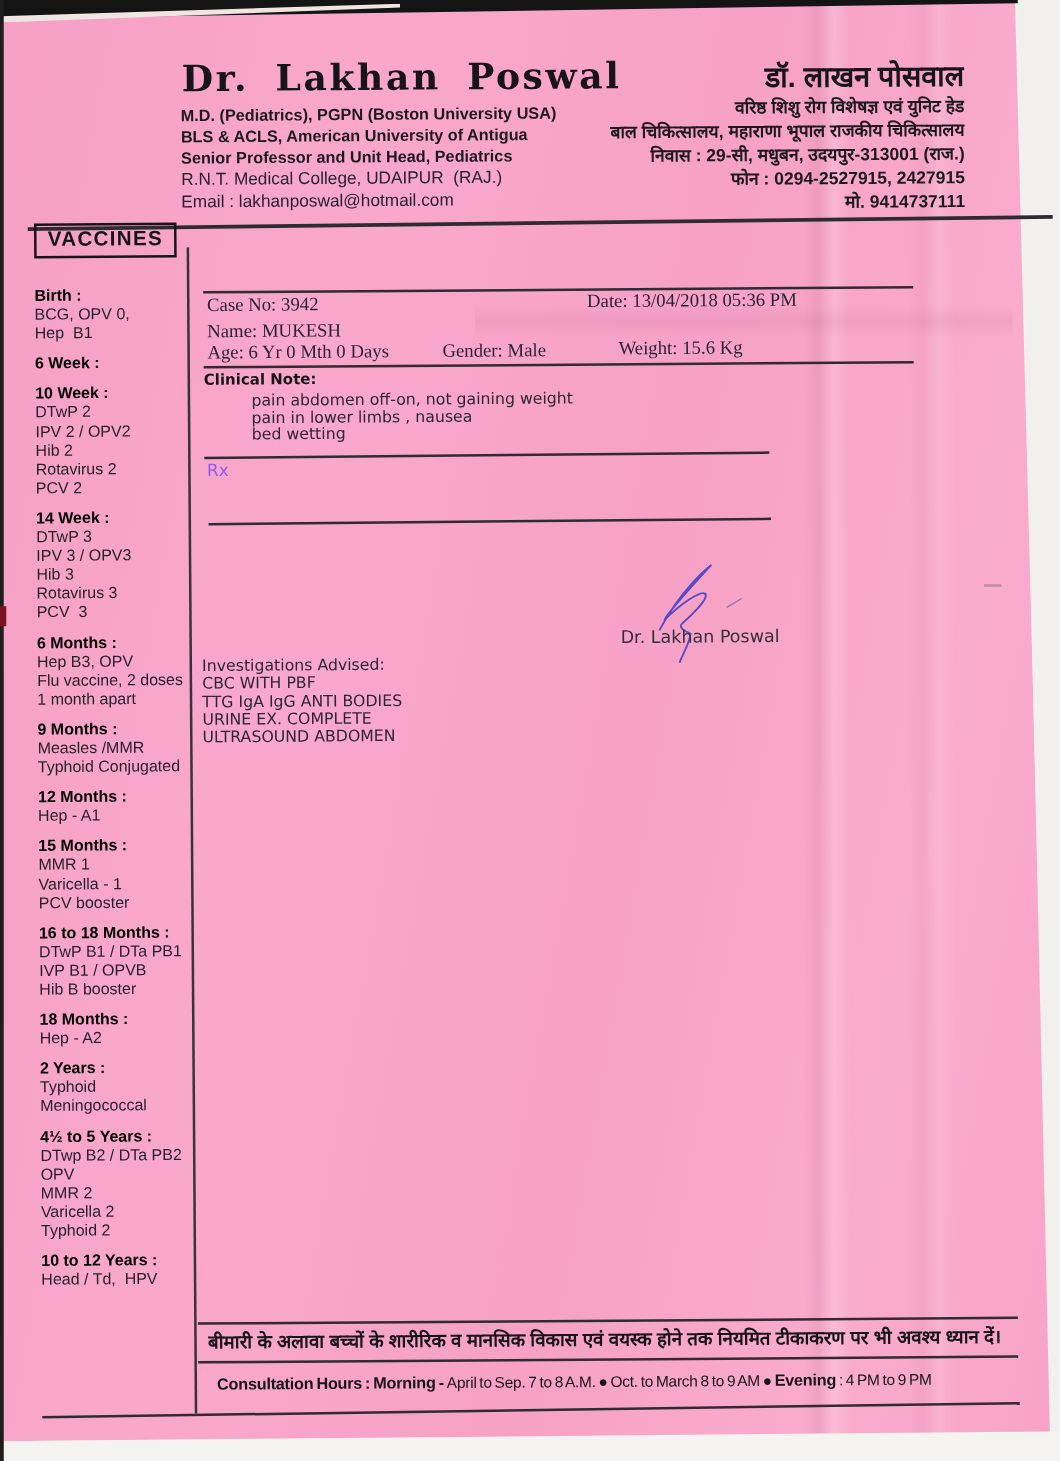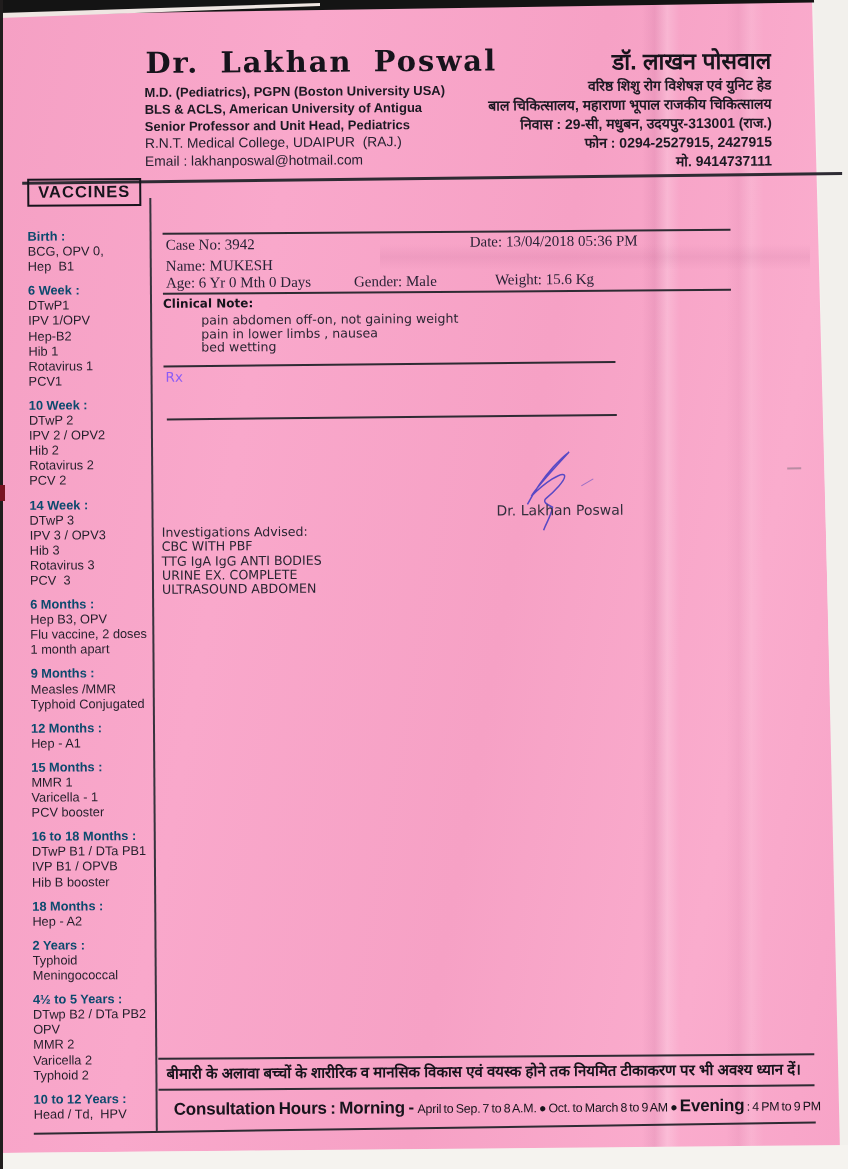--- a/index.html
+++ b/index.html
@@ -32,35 +32,35 @@
   .doc-title{font-family:"DejaVu Serif",serif;font-weight:bold;font-size:29px;letter-spacing:2px;word-spacing:9px;color:#17141c;}
   .cred-bold{font-weight:bold;font-size:13px;line-height:17px;white-space:pre;color:#1c1923;}
   .cred-reg{font-size:13.8px;line-height:17.5px;white-space:pre;color:#252230;}
   .hi-name{font-weight:bold;font-size:23px;color:#17141c;white-space:nowrap;}
   .hi-details{font-weight:bold;font-size:14px;line-height:19px;white-space:pre;color:#1c1923;text-align:right;overflow:hidden;}
   
   .vax-box{position:absolute;left:30px;top:176px;border:2.5px solid #17141c;padding:2px 9px 3px 9px;
            font-weight:bold;font-size:16.5px;letter-spacing:1px;color:#17141c;background:transparent;}
   .vax-groups{position:absolute;left:30px;top:226px;width:126px;font-size:12.8px;line-height:15.1px;color:#231f2b;}
   .vax-group{margin-bottom:9px;}
-  .vax-label{font-weight:bold;color:#0c4a6e;}
+  .vax-label{font-weight:bold;color:#000000;}
   .vax-items{white-space:pre;}
   .vrule{position:absolute;left:152px;top:196px;width:2px;height:933px;background:#37333d;}
   
   .serif-row{font-family:"Liberation Serif",serif;font-size:15px;color:#292336;}
   
   .sans-head{font-family:"DejaVu Sans",sans-serif;font-weight:bold;font-size:12px;color:#17141c;}
   .sans-body{font-family:"DejaVu Sans",sans-serif;font-size:12.6px;line-height:13.5px;white-space:pre;color:#2a2633;}
   .rx{font-family:"DejaVu Sans",sans-serif;font-size:13.5px;color:#8b5cf6;}
   .sig-name{font-family:"DejaVu Sans",sans-serif;font-size:14px;color:#332f3d;}
   .stray-dash{position:absolute;left:788px;top:470px;width:14px;height:2px;background:#6b6670;opacity:.45;}
   
   .advisory{font-weight:bold;font-size:15px;white-space:nowrap;overflow:hidden;color:#17141c;}
   .hours{font-size:12.4px;letter-spacing:-0.2px;word-spacing:-1px;white-space:nowrap;color:#17141c;}
-  .hours b{font-size:17px;}
+  .hours b{font-size:13px;}
 </style>
 </head>
 <body>
 
 <div class="scan">
   <div class="paper"></div>
   <div class="crease-v" style="left:642px;"></div>
   <div class="crease-v" style="left:726px;opacity:.6;"></div>
   <div class="crease-h"></div>
   <div class="edge-top"></div>
@@ -93,26 +93,20 @@
     <div class="vax-groups">
 
         <div class="vax-group">
           <div class="vax-label">Birth :</div>
           <div class="vax-items">BCG, OPV 0,
 Hep  B1</div>
         </div>
 
         <div class="vax-group">
           <div class="vax-label">6 Week :</div>
-          <div class="vax-items">DTwP1
-IPV 1/OPV
-Hep-B2
-Hib 1
-Rotavirus 1
-PCV1</div>
         </div>
 
         <div class="vax-group">
           <div class="vax-label">10 Week :</div>
           <div class="vax-items">DTwP 2
 IPV 2 / OPV2
 Hib 2
 Rotavirus 2
 PCV 2</div>
         </div>

